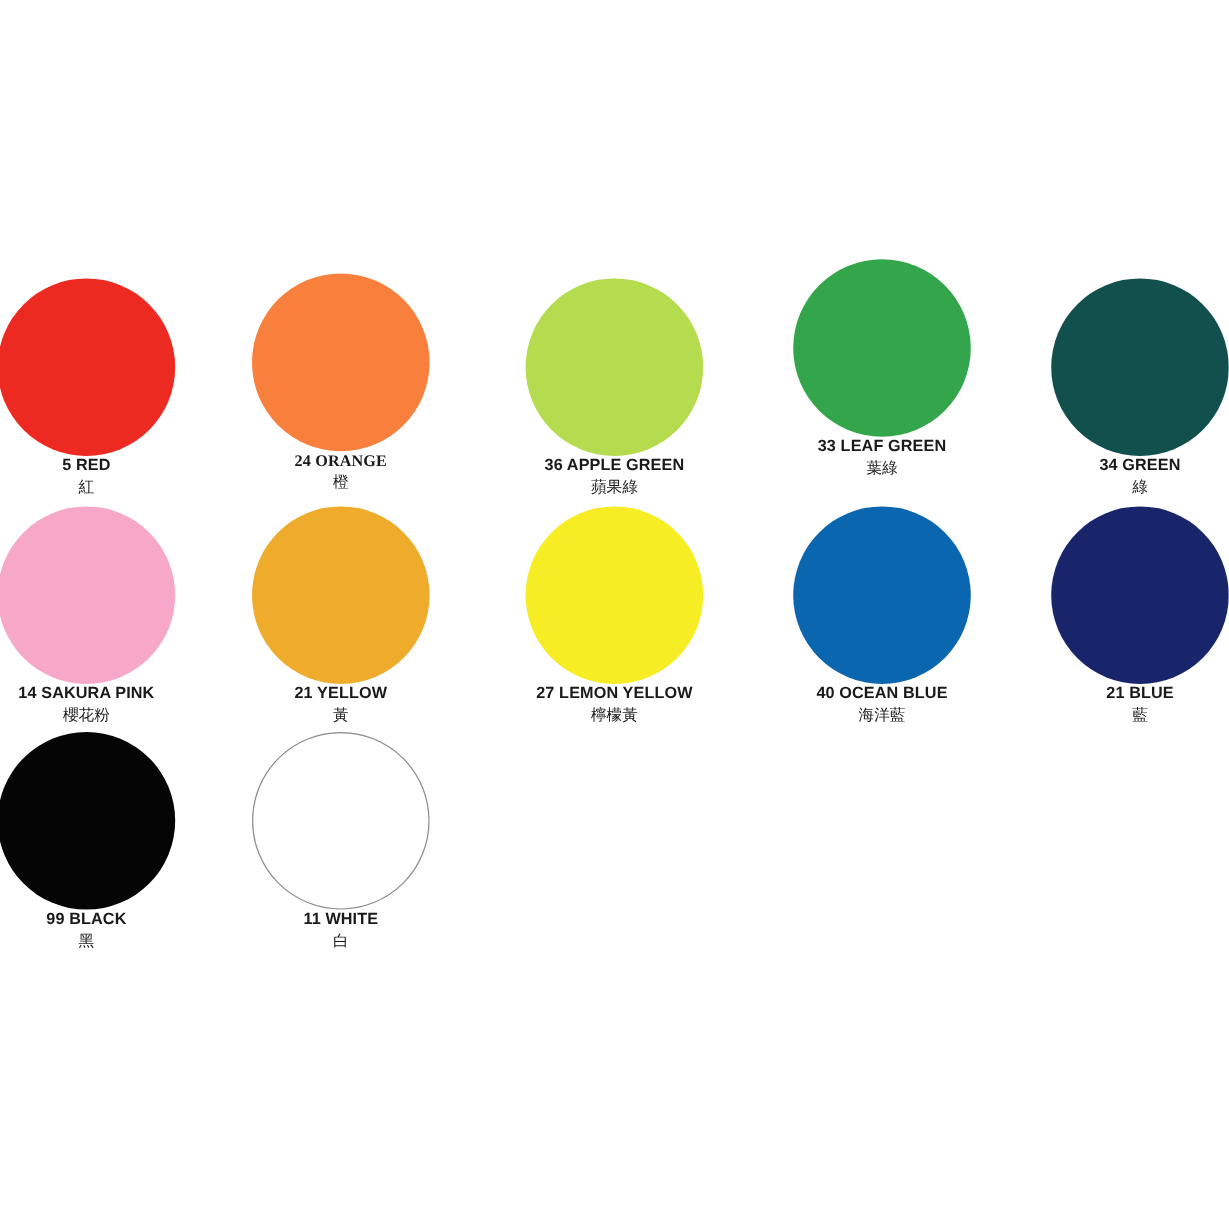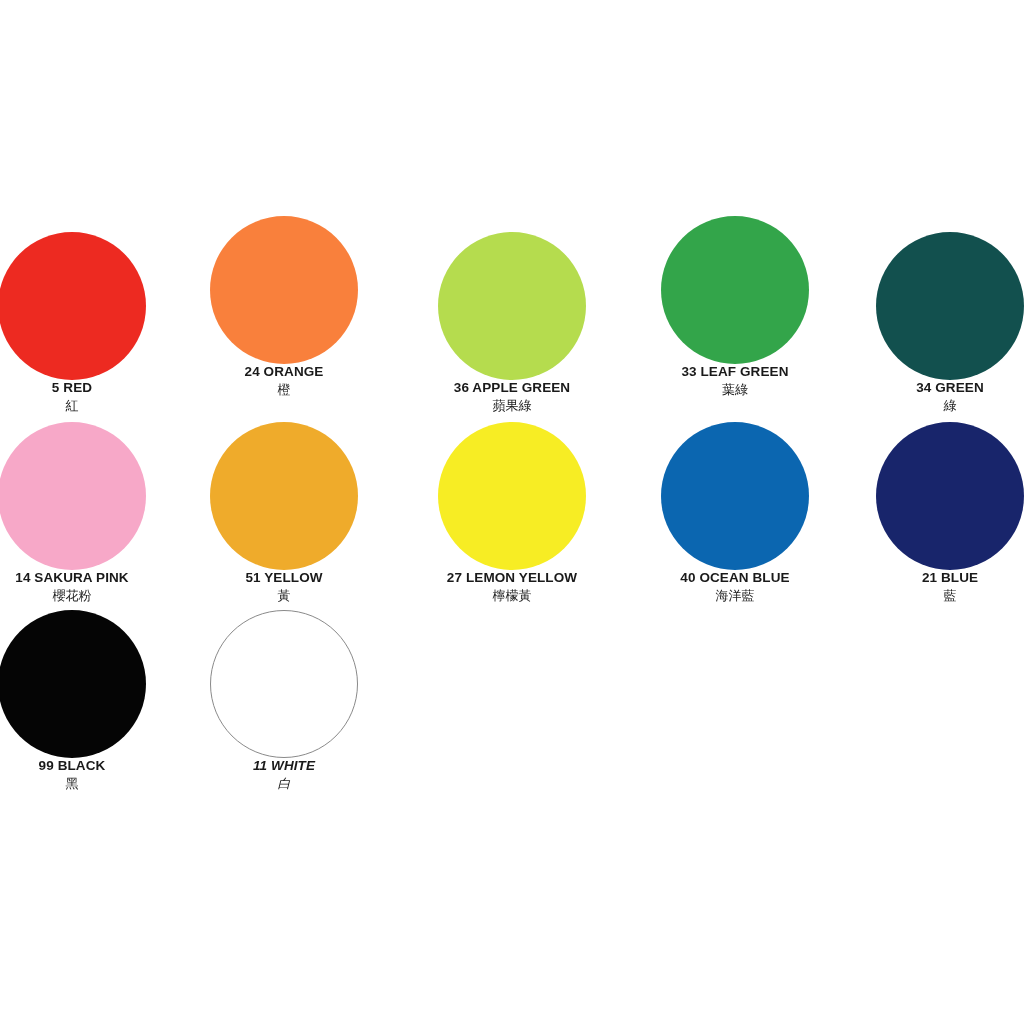--- a/index.html
+++ b/index.html
@@ -86,21 +86,21 @@
 <div id="chart">
     <div class="swatch-cell" style="left: -34px; top: 232px;">
       <div class="swatch-disc-wrap">
         <div class="swatch-disc" style="background: rgb(237, 42, 33);"></div>
       </div>
       <div class="swatch-labels">
         <span class="swatch-name">5 RED</span>
         <span class="swatch-name-cn">紅</span>
       </div>
     </div>
-    <div class="swatch-cell" style="left: 178px; top: 216px;">
+    <div class="swatch-cell" style="left: 178px; top: 228px; font-family: Liberation Serif, serif;">
       <div class="swatch-disc-wrap">
         <div class="swatch-disc" style="background: rgb(249, 128, 60);"></div>
       </div>
       <div class="swatch-labels">
         <span class="swatch-name">24 ORANGE</span>
         <span class="swatch-name-cn">橙</span>
       </div>
     </div>
     <div class="swatch-cell" style="left: 406px; top: 232px;">
       <div class="swatch-disc-wrap">
@@ -136,21 +136,21 @@
       <div class="swatch-labels">
         <span class="swatch-name">14 SAKURA PINK</span>
         <span class="swatch-name-cn">櫻花粉</span>
       </div>
     </div>
     <div class="swatch-cell" style="left: 178px; top: 422px;">
       <div class="swatch-disc-wrap">
         <div class="swatch-disc" style="background: rgb(239, 171, 43);"></div>
       </div>
       <div class="swatch-labels">
-        <span class="swatch-name">51 YELLOW</span>
+        <span class="swatch-name">21 YELLOW</span>
         <span class="swatch-name-cn">黃</span>
       </div>
     </div>
     <div class="swatch-cell" style="left: 406px; top: 422px;">
       <div class="swatch-disc-wrap">
         <div class="swatch-disc" style="background: rgb(247, 237, 36);"></div>
       </div>
       <div class="swatch-labels">
         <span class="swatch-name">27 LEMON YELLOW</span>
         <span class="swatch-name-cn">檸檬黃</span>
@@ -176,21 +176,21 @@
     </div>
     <div class="swatch-cell" style="left: -34px; top: 610px;">
       <div class="swatch-disc-wrap">
         <div class="swatch-disc" style="background: rgb(5, 5, 5);"></div>
       </div>
       <div class="swatch-labels">
         <span class="swatch-name">99 BLACK</span>
         <span class="swatch-name-cn">黑</span>
       </div>
     </div>
-    <div class="swatch-cell" style="left: 178px; top: 610px; font-style: italic;">
+    <div class="swatch-cell" style="left: 178px; top: 610px;">
       <div class="swatch-disc-wrap">
         <div class="swatch-disc outlined" style="background: rgb(255, 255, 255); border-color: rgb(138, 138, 138);"></div>
       </div>
       <div class="swatch-labels">
         <span class="swatch-name">11 WHITE</span>
         <span class="swatch-name-cn">白</span>
       </div>
     </div>
   </div>
 

